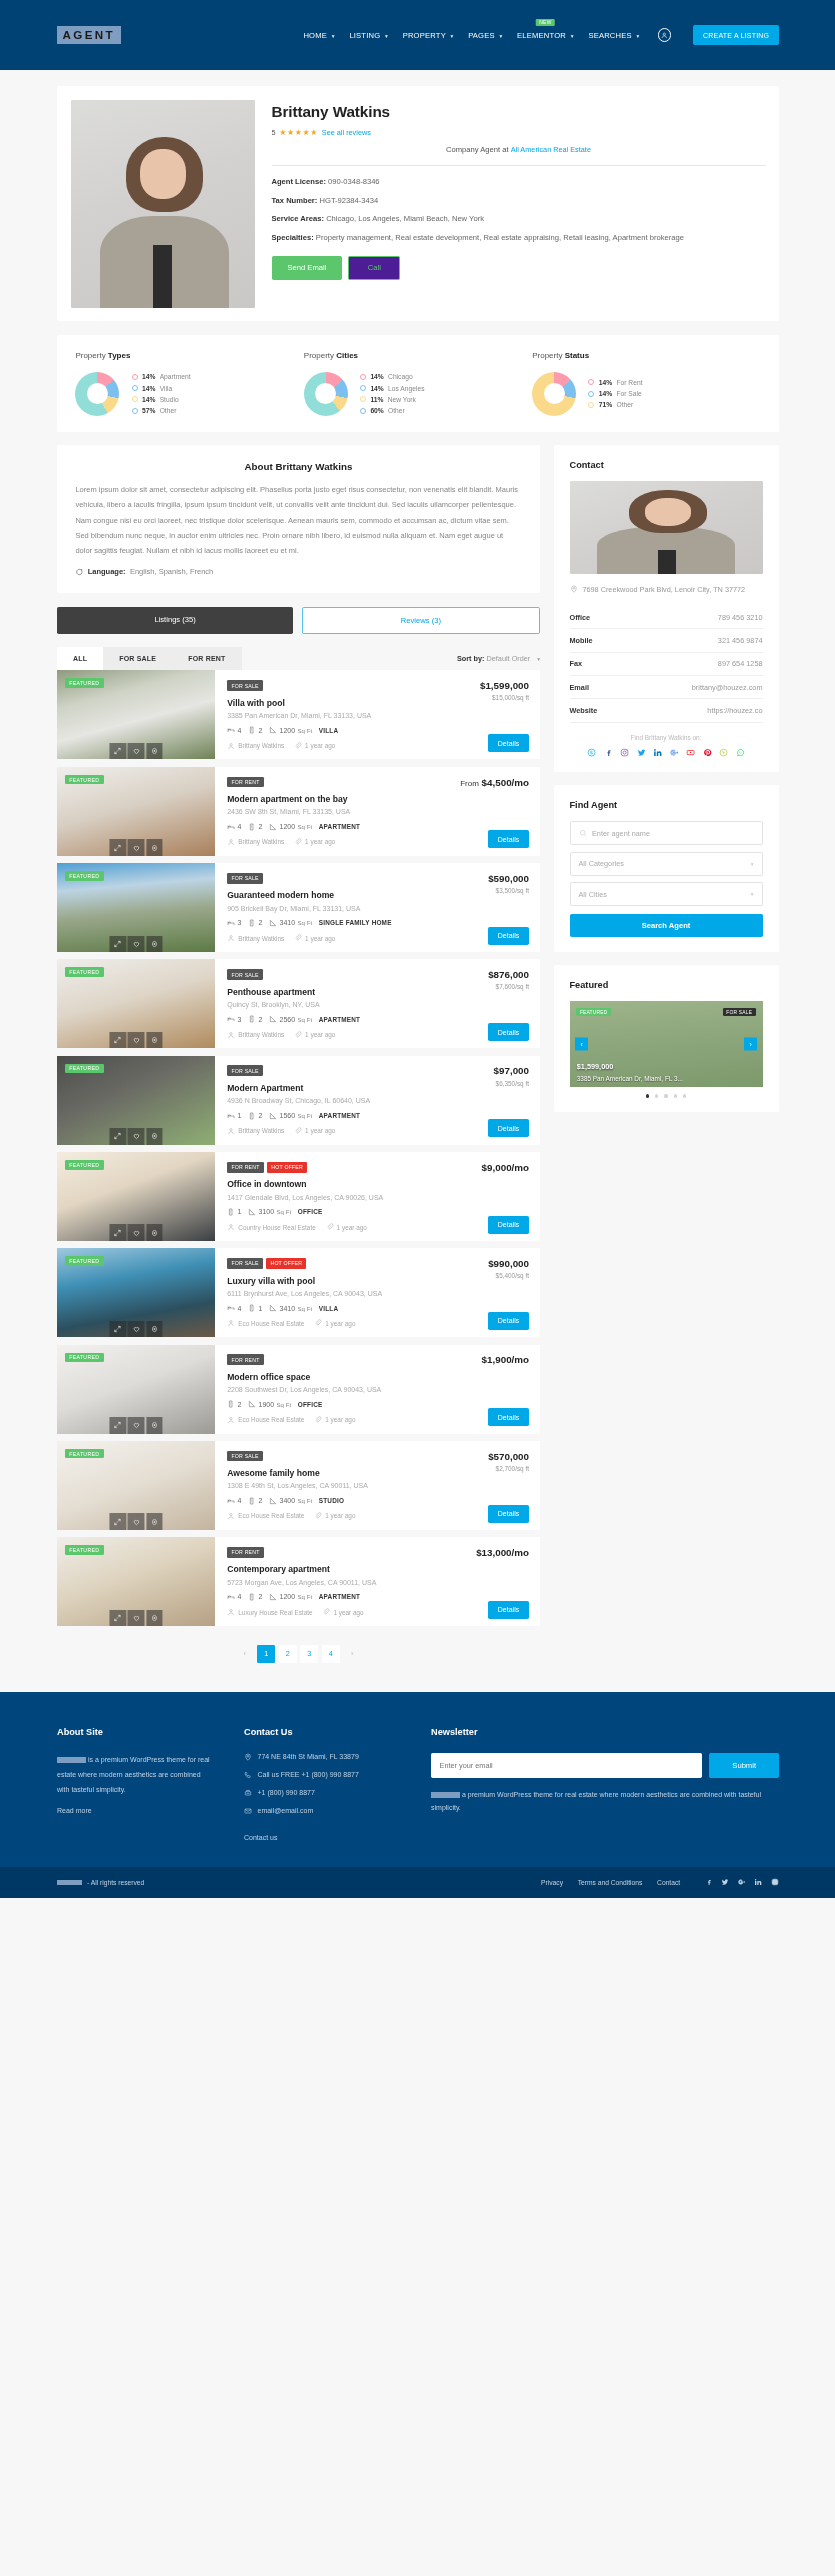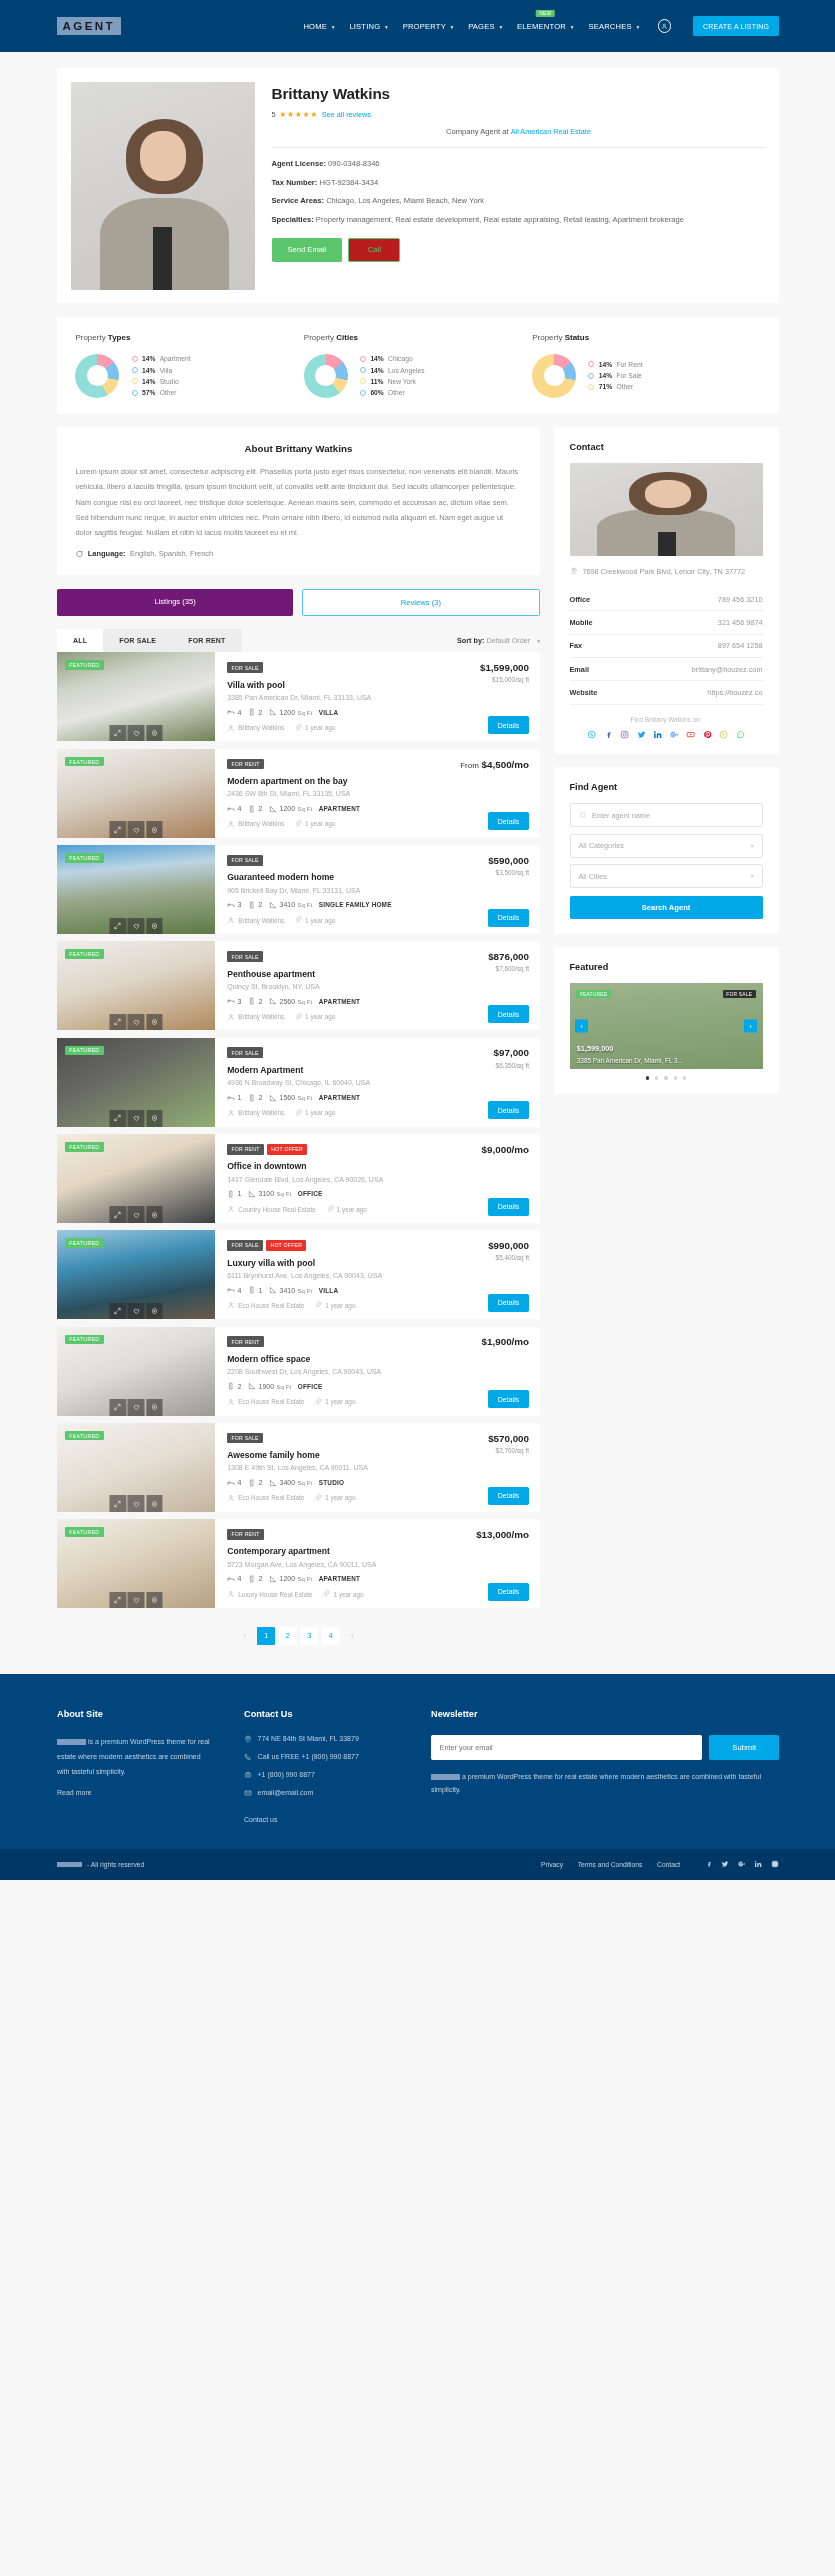--- a/index.html
+++ b/index.html
@@ -8,21 +8,21 @@
     font-family: "Liberation Sans", sans-serif;
     background: #f7f7f7;
     color: #333;
     -webkit-font-smoothing: antialiased;
   }
   .wrap { width: 722px; margin: 0 auto; }
 
   
   .site-header {
     background: #004274;
-    height: 52px;
+    height: 70px;
     display: flex;
     align-items: center;
   }
   .hdr-inner { width: 722px; margin: 0 auto; display: flex; align-items: center; }
   .logo {
     background: #7f9dc0;
     color: #1b1b1b;
     font-size: 11.6px;
     letter-spacing: 2.4px;
     font-weight: 700;
@@ -84,21 +84,21 @@
   .hr { height: 0.6px; background: #e8e8e8; margin: 11px 0; }
   .meta-line { font-size: 7.6px; color: #666; margin-bottom: 6.7px; line-height: 1.55; }
   .meta-line b { color: #333; font-weight: 700; }
   .prof-btns { display: flex; gap: 6.1px; margin-top: 12.2px; }
   .btn-email {
     background: #5bc66c; color: #fff; border: none;
     padding: 6.7px 16px; font-size: 7.6px; border-radius: 1.8px; cursor: pointer;
     font-family: inherit;
   }
   .btn-call {
-    background: #b91c1c; color: #5bc66c; border: 0.6px solid #5bc66c;
+    background: #4c1d95; color: #5bc66c; border: 0.6px solid #5bc66c;
     padding: 6.7px 18.4px; font-size: 7.6px; border-radius: 1.8px; cursor: pointer;
     font-family: inherit;
   }
 
   
   .stats { margin-top: 13.5px; padding: 16px 18.4px; display: flex; }
   .stat-col { flex: 1; }
   .stat-title { font-size: 8px; color: #555; margin-bottom: 12.2px; }
   .stat-title b { color: #222; font-weight: 700; }
   .stat-body { display: flex; align-items: center; gap: 12.2px; }
@@ -123,21 +123,21 @@
   .about p { font-size: 7.5px; color: #888; line-height: 2.05; }
   .lang { margin-top: 8.6px; font-size: 7.5px; color: #888; display: flex; align-items: center; gap: 4.3px; }
   .lang b { color: #333; text-align: center; }
 
   
   .tabs { display: flex; gap: 8.6px; margin-top: 13.5px; }
   .tab {
     flex: 1; text-align: center; padding: 8px 0;
     font-size: 7.6px; border-radius: 1.8px; cursor: pointer;
   }
-  .tab.active { background: #701a75; color: #fff; }
+  .tab.active { background: #404040; color: #fff; }
   .tab.inactive { background: #fff; color: #00a8e8; border: 0.6px solid #53c3ef; }
 
   
   .filter-bar { display: flex; align-items: flex-end; margin-top: 13.5px; }
   .ftabs { display: flex; }
   .ftab {
     padding: 8px 16px; font-size: 7px; font-weight: 700;
     letter-spacing: 0.2px; color: #333; background: #ededed; cursor: pointer;
   }
   .ftab.active { background: #fff; }

